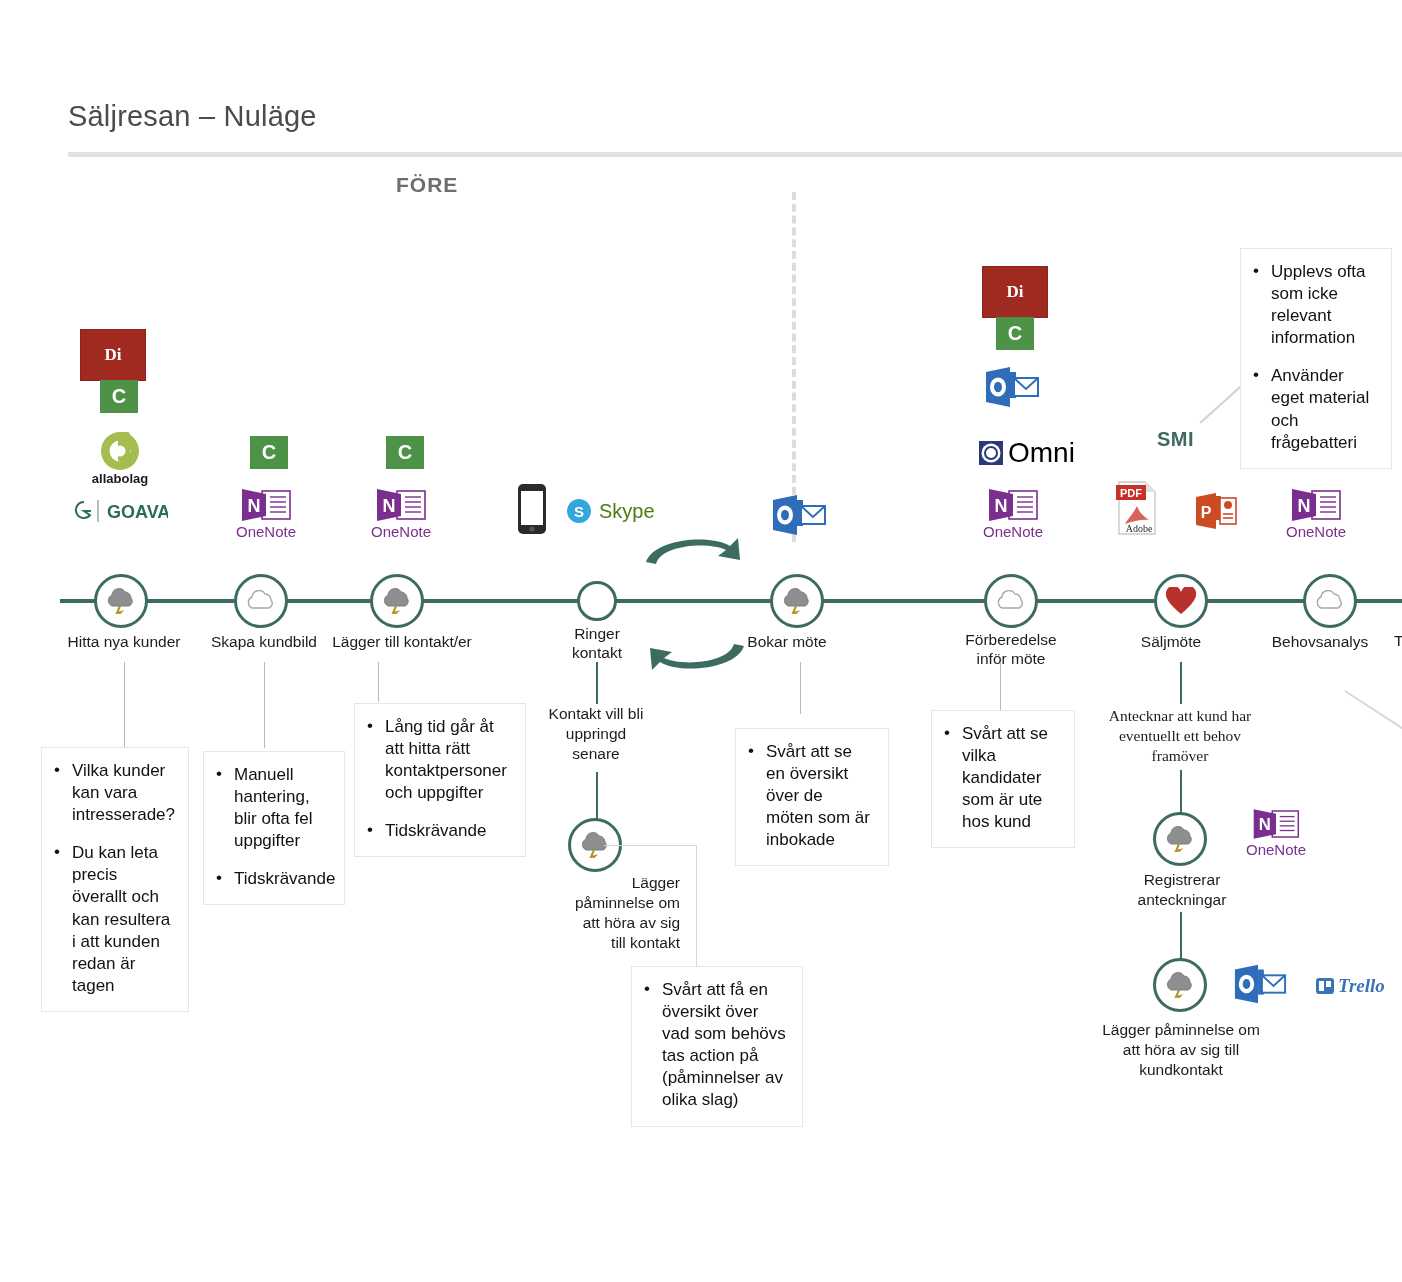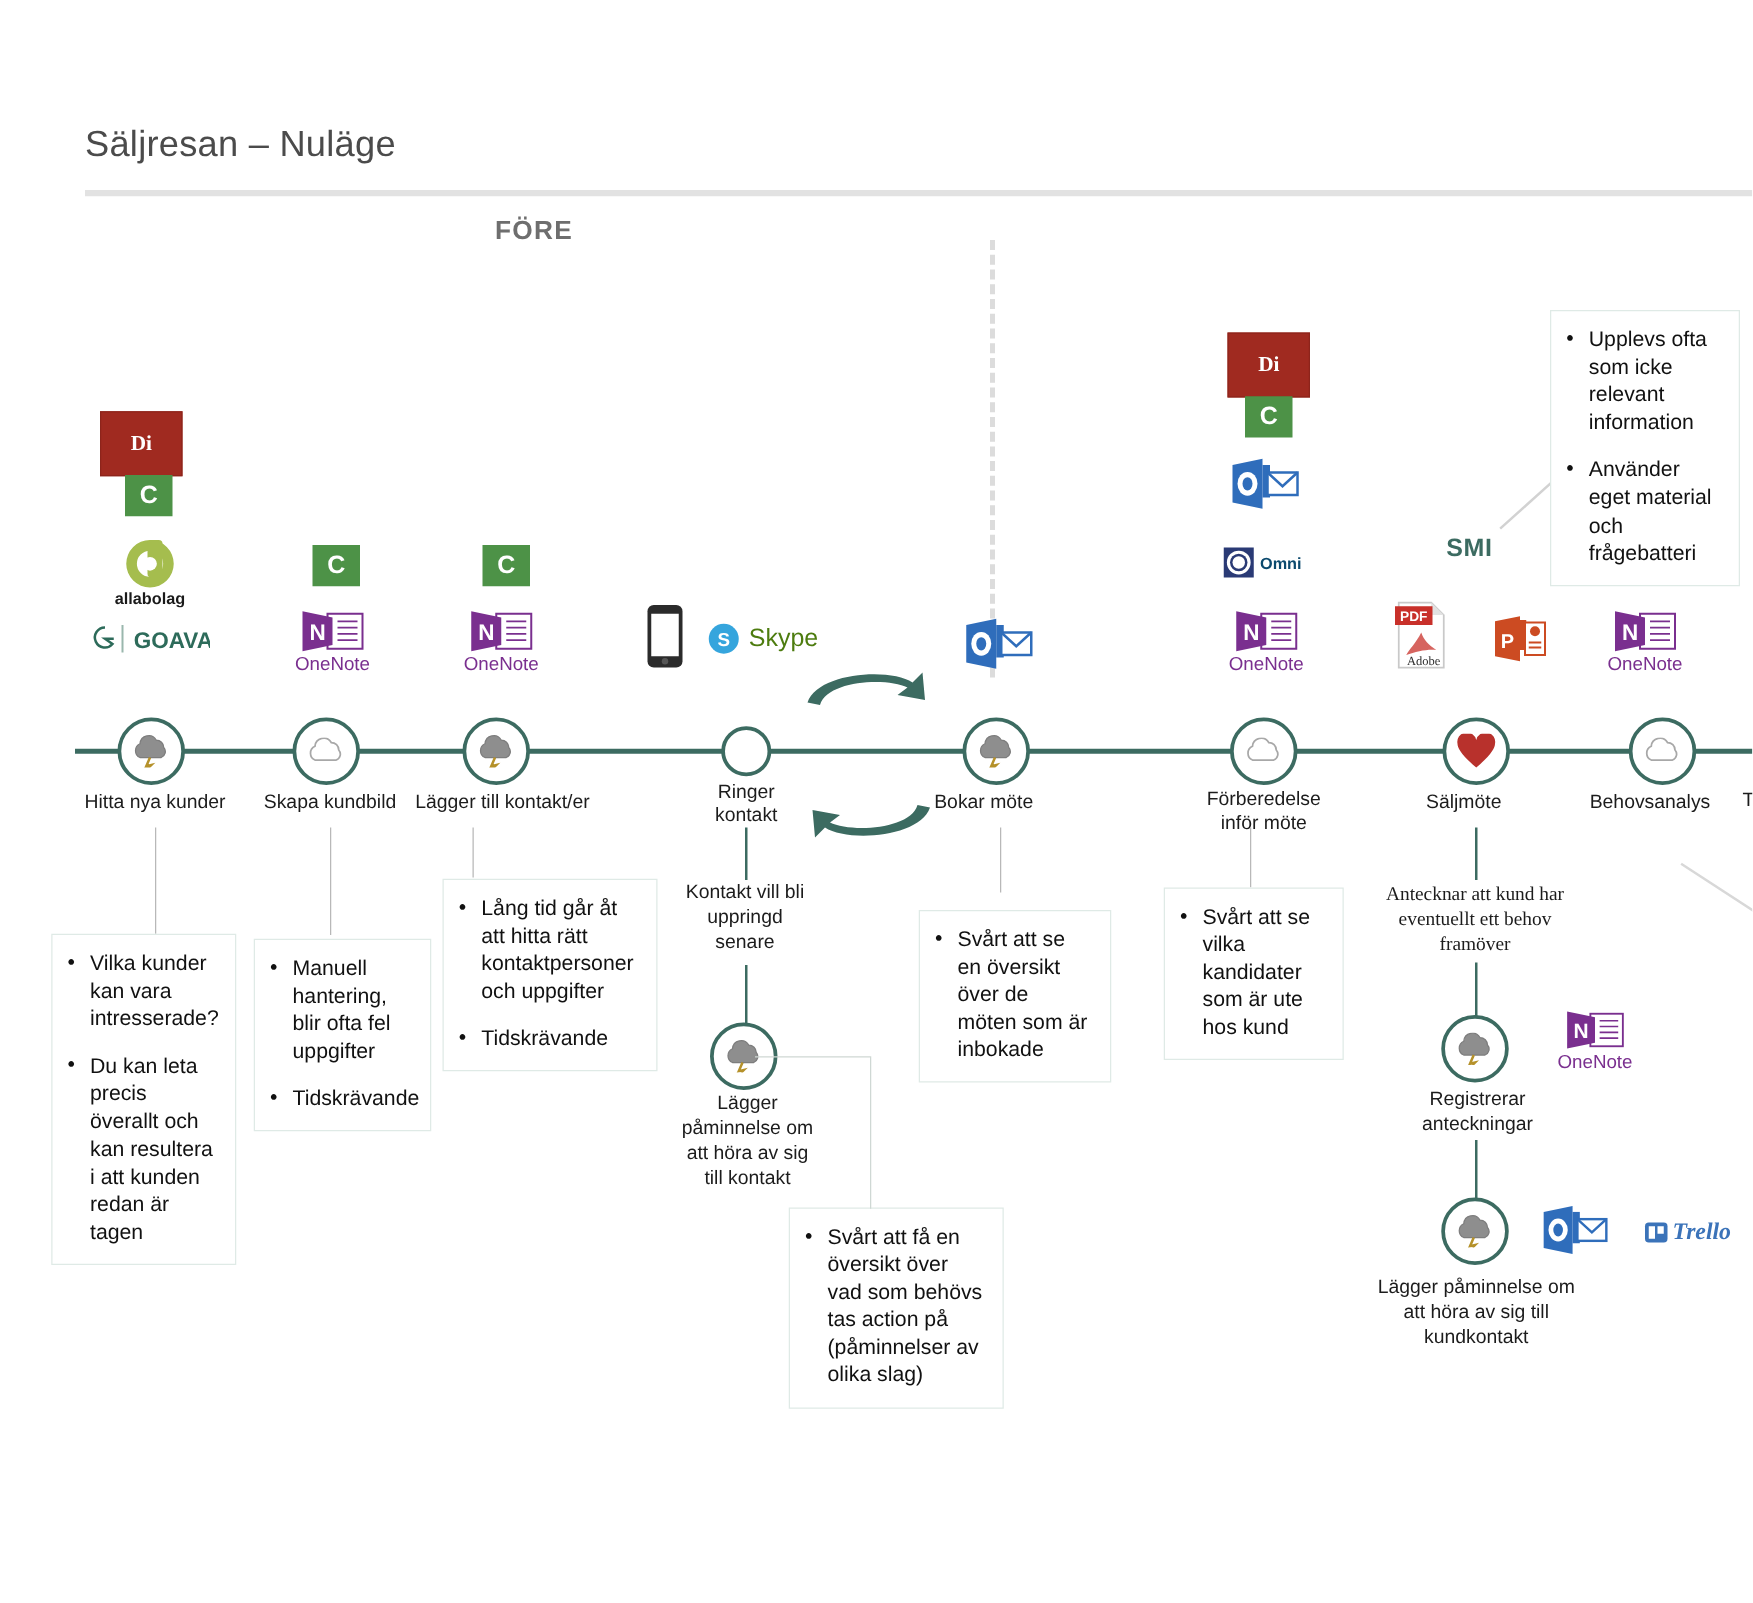--- a/index.html
+++ b/index.html
@@ -292,21 +292,21 @@
       <ellipse cx="14" cy="21" rx="4" ry="5.3" fill="#2f6dbb"></ellipse>
     </svg>
   </div>
   <div class="tool icon-row" style="left:978px; top:437px;">
     <svg width="26" height="26" viewBox="0 0 26 26">
       <rect x="1" y="1" width="24" height="24" fill="#2a3a75"></rect>
       <circle cx="13" cy="13" r="9.5" fill="#ffffff"></circle>
       <circle cx="13" cy="13" r="7" fill="#2a3a75"></circle>
       <circle cx="13" cy="13" r="5" fill="#ffffff"></circle>
     </svg>
-    <span style="font-size:13px;font-weight:bold;color:#0c4a6e;margin-left:4px;">Omni</span>
+    <span style="font-size:28px;font-weight:normal;color:#000000;margin-left:4px;">Omni</span>
   </div>
   <div class="tool" style="left:975px; top:488px; width:76px;">
     <svg width="56" height="34" viewBox="0 0 56 34" style="display:block;margin:0 auto;">
       <rect x="24" y="3" width="28" height="28" fill="#ffffff" stroke="#7a2f8f" stroke-width="1.6"></rect>
       <line x1="32" y1="9" x2="48" y2="9" stroke="#7a2f8f" stroke-width="1.4"></line>
       <line x1="32" y1="14" x2="48" y2="14" stroke="#7a2f8f" stroke-width="1.4"></line>
       <line x1="32" y1="19" x2="48" y2="19" stroke="#7a2f8f" stroke-width="1.4"></line>
       <line x1="32" y1="24" x2="48" y2="24" stroke="#7a2f8f" stroke-width="1.4"></line>
       <path d="M4 1 L28 6 L28 28 L4 33 Z" fill="#7a2f8f"></path>
       <text x="16" y="24" font-family="Liberation Sans, sans-serif" font-size="18" font-weight="bold" fill="#ffffff" text-anchor="middle">N</text>
@@ -471,21 +471,21 @@
 uppringd
 senare</div>
   <div class="vline-green" style="left:596px; top:772px; height:48px;"></div>
 
   <div class="node" style="left:568px; top:818px;">
     <svg width="34" height="26" viewBox="0 0 34 26">
       <path d="M8 18 a6 6 0 0 1 0-11 a7 7 0 0 1 13-3 a6 6 0 0 1 6 6 a5 5 0 0 1 -2 8 Z" fill="#8e8e8e" stroke="#7d7d7d" stroke-width="1"></path>
       <path d="M16 18 L13 25 L17 24 L15 26" stroke="#b5912a" stroke-width="2" fill="none"></path>
     </svg>
   </div>
-  <div class="caption" style="left:516px; top:873px; width:164px; white-space:pre-line;">Lägger
+  <div class="caption" style="left:516px; top:873px; width:164px; white-space:pre-line;text-align:right;">Lägger
 påminnelse om
 att höra av sig
 till kontakt</div>
 
   <div class="elbow-grey" style="left:604px; top:845px; width:92px; height:122px; border-right:none; border-bottom:none; border-left:none;"></div>
   <div class="vline-grey" style="left:696px; top:845px; height:122px; border-left-color:#cfd8d4;"></div>
 
   <div class="vline-green" style="left:1180px; top:662px; height:42px;"></div>
   <div class="caption" style="left:1080px; top:706px; width:200px; white-space:pre-line;font-family:Liberation Serif, serif;">Antecknar att kund har
 eventuellt ett behov

